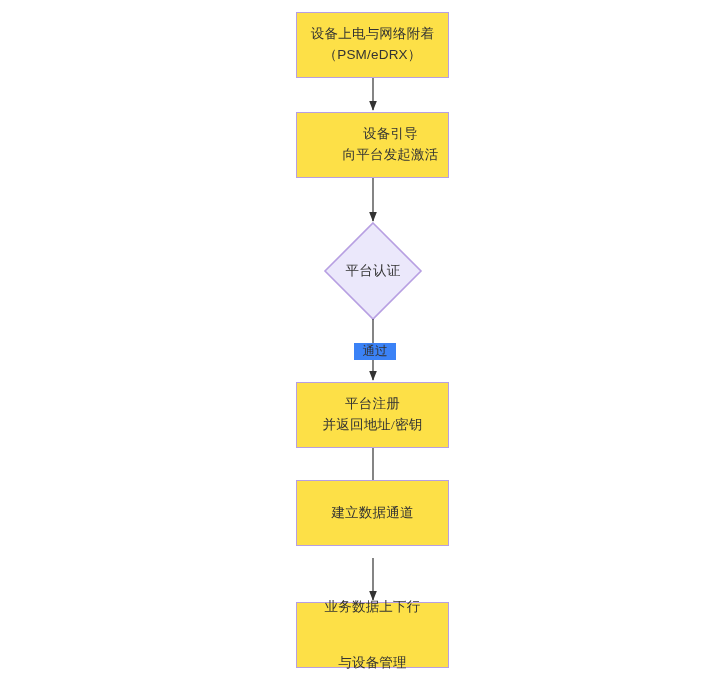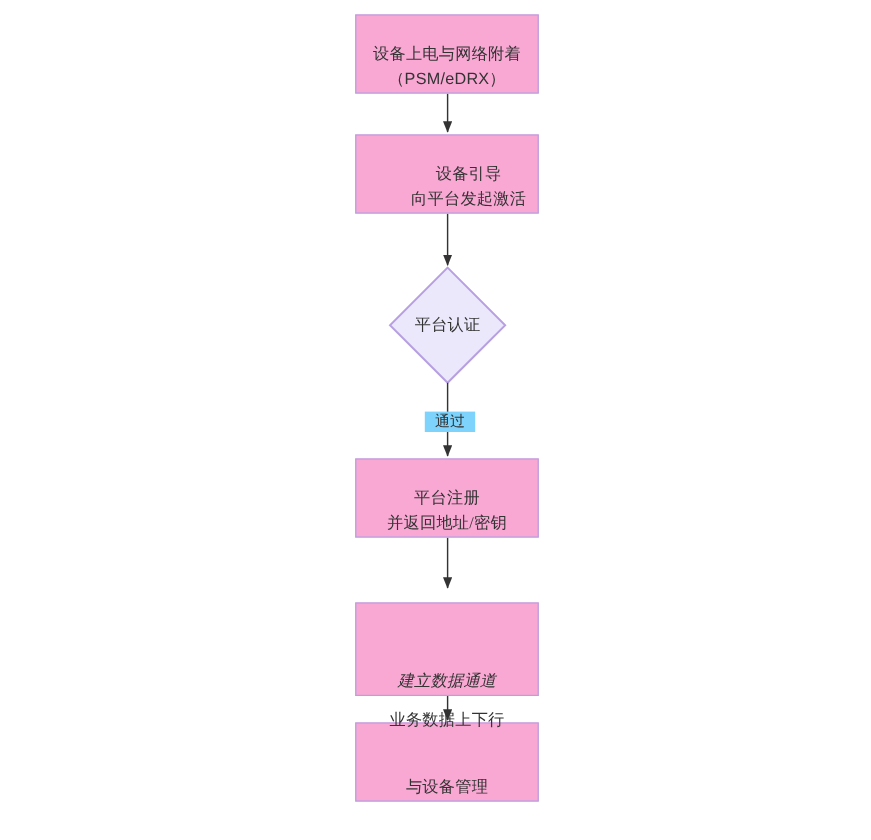--- a/index.html
+++ b/index.html
@@ -30,26 +30,26 @@
     top: 0;
     width: 726px;
     height: 700px;
     pointer-events: none;
   }
 
   
   .node {
     position: absolute;
     box-sizing: border-box;
-    background: #f9a8d4;
+    background: #fde047;
     border: 1.6px solid #b79fe2;
     display: flex;
     flex-direction: column;
     align-items: center;
-    justify-content: flex-end;
+    justify-content: center;
     color: #333333;
     font-size: 13.5px;
     line-height: 1.55;
     text-align: center;
     letter-spacing: 0.2px;
   }
   .node .line {
     display: block;
     white-space: nowrap;
   }
@@ -67,21 +67,21 @@
     color: #333333;
     font-size: 13.5px;
     line-height: 1.55;
     white-space: nowrap;
     letter-spacing: 0.2px;
   }
 
   
   .edge-label {
     position: absolute;
-    background: #7dd3fc;
+    background: #3b82f6;
     color: #333333;
     font-size: 12.5px;
     line-height: 1.2;
     padding: 1px 2px;
     white-space: nowrap;
     text-align: center;
   }
 </style>
 </head>
 <body>
@@ -118,21 +118,21 @@
     <span class="diamond-label">平台认证</span>
   </div>
 
   <div class="edge-label" style="left:354px; top:343px; width:38px;">通过</div>
 
   <div class="node" style="left:296px; top:382px; width:153px; height:66px;font-family:Liberation Serif, serif;">
     <span class="line">平台注册</span>
     <span class="line">并返回地址/密钥</span>
   </div>
 
-  <div class="node" style="left:296px; top:502px; width:153px; height:78px;font-style:italic;">
+  <div class="node" style="left:296px; top:480px; width:153px; height:66px;">
     <span class="line">建立数据通道</span>
   </div>
 
   <div class="node" style="left:296px; top:602px; width:153px; height:66px;gap:35px;">
     <span class="line">业务数据上下行</span>
     <span class="line">与设备管理</span>
   </div>
 
 </div>
 

